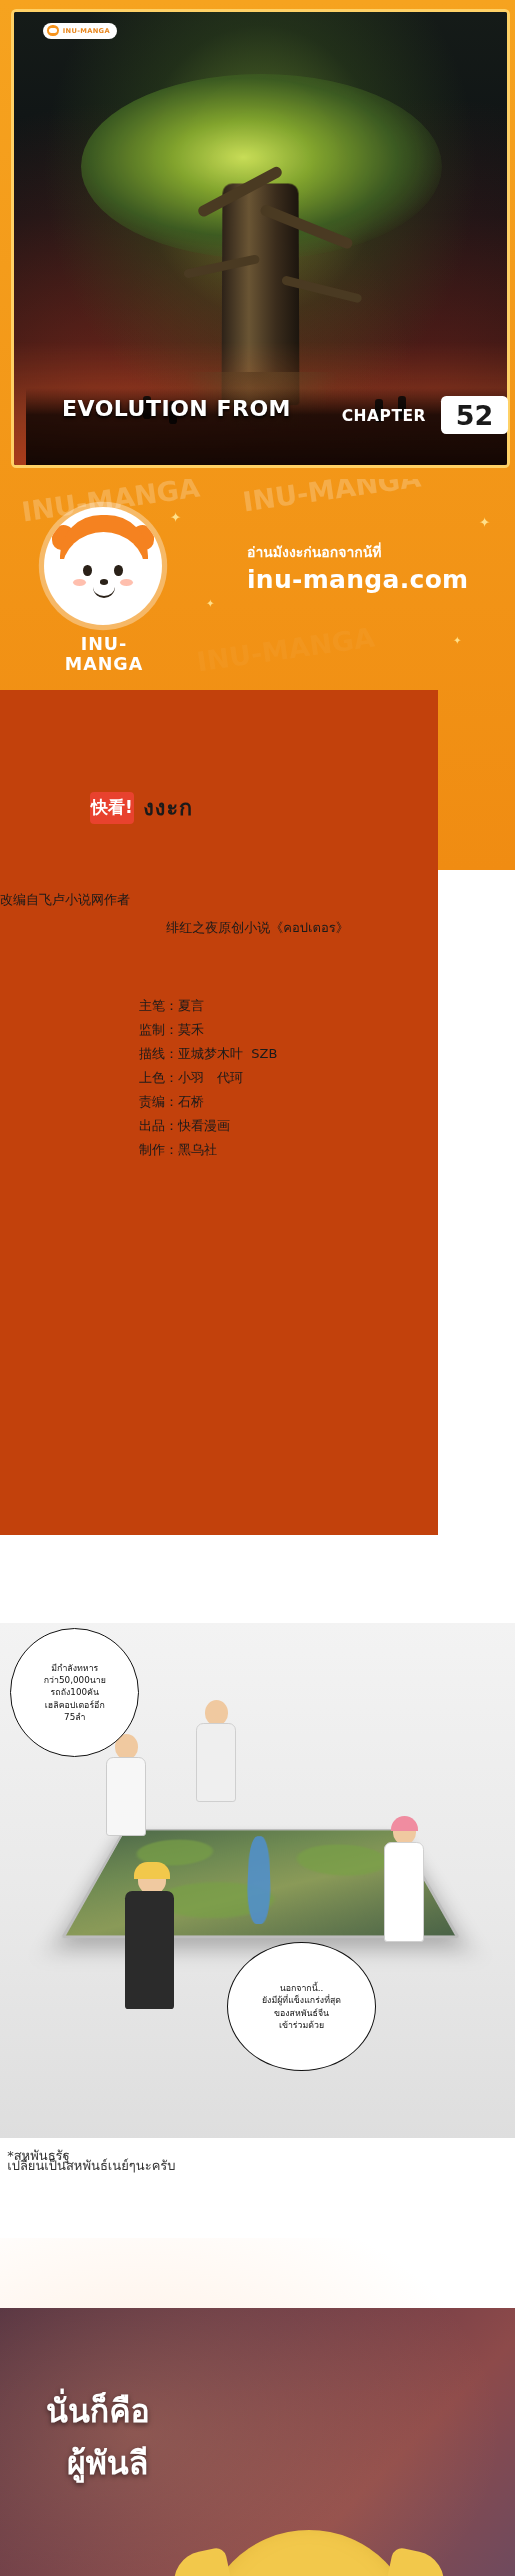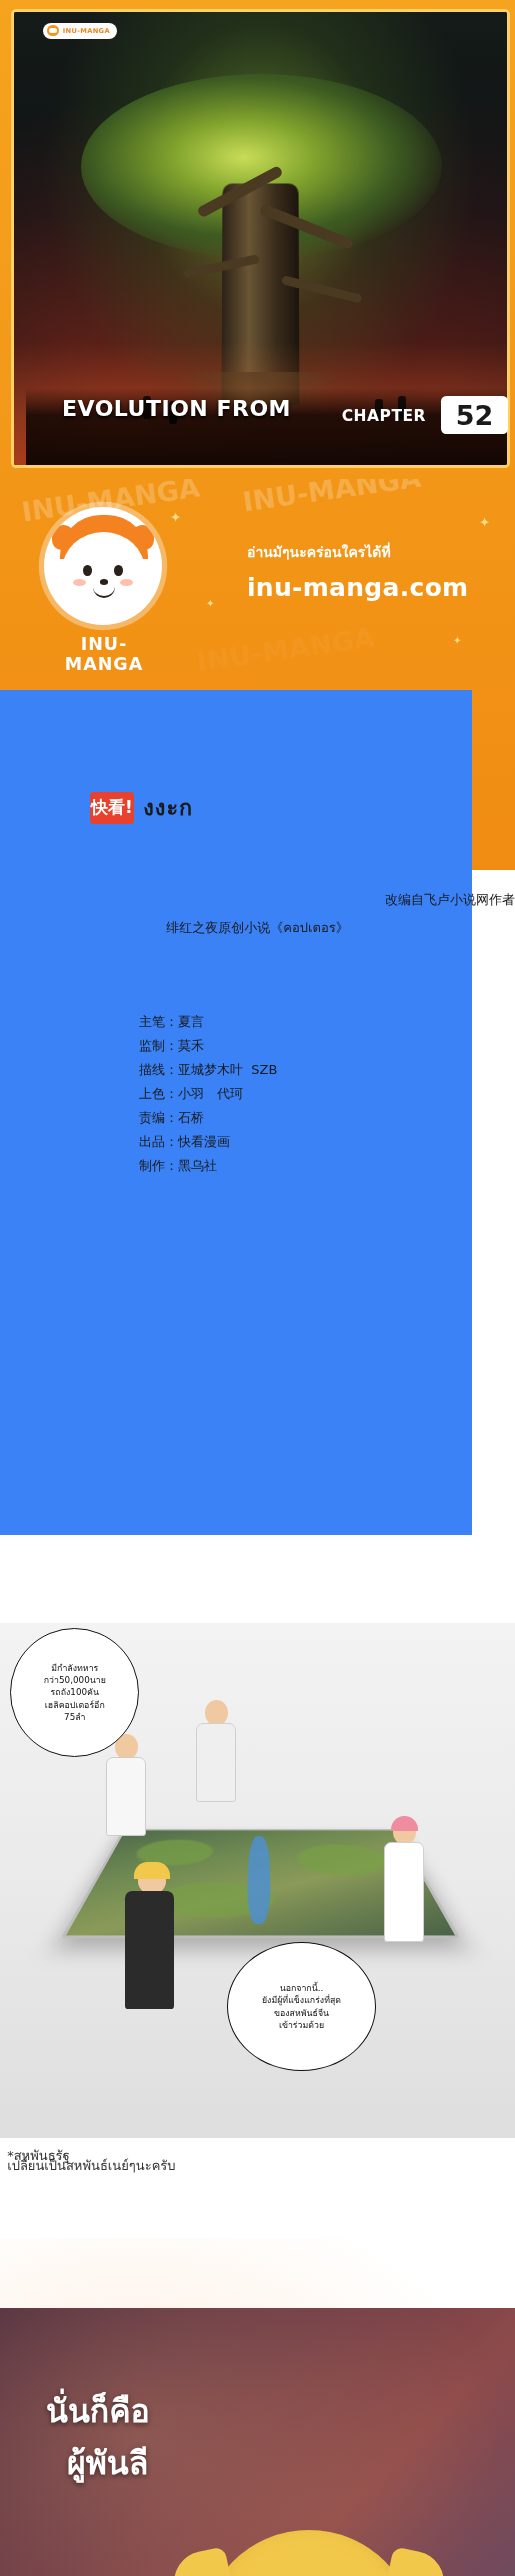--- a/index.html
+++ b/index.html
@@ -51,32 +51,32 @@
           box-shadow:0 0 0 5.2px rgba(255,255,255,.35);overflow:hidden;}
   .m-face{position:absolute;left:17.5px;top:25px;width:83px;height:77px;border-radius:50% 50% 46% 46%;background:#ffffff;}
   .m-hair{position:absolute;left:15.5px;top:8.2px;width:88px;height:44px;border-radius:41px 41px 0 0;background:#f58220;}
   .m-ear{position:absolute;width:23px;height:25px;background:#f58220;border-radius:50% 50% 40% 40%;top:17.5px;}
   .m-eye{position:absolute;width:8.8px;height:11.3px;background:#2a2118;border-radius:50%;top:58px;}
   .m-nose{position:absolute;left:56px;top:72px;width:8.2px;height:5.7px;background:#2a2118;border-radius:50%;}
   .m-mouth{position:absolute;left:49px;top:78px;width:21.6px;height:11.3px;border-bottom:2.6px solid #2a2118;border-radius:0 0 20.6px 20.6px;}
   .m-cheek{position:absolute;width:13.4px;height:7.2px;background:#ffb4a0;border-radius:50%;top:72px;opacity:.85;}
   .inu-label{position:absolute;left:43px;top:155px;width:122px;text-align:center;color:#fff;font-size:17.5px;font-weight:bold;letter-spacing:1px;}
   .promo-line1{position:absolute;left:247px;top:62px;color:#ffffff;font-size:14px;font-weight:bold;}
-  .promo-line2{position:absolute;left:247px;top:94px;color:#ffffff;font-size:25px;font-weight:bold;letter-spacing:0.3px;text-align:center;}
+  .promo-line2{position:absolute;left:247px;top:86px;color:#ffffff;font-size:25px;font-weight:bold;letter-spacing:0.3px;text-align:center;}
   .sparkle{position:absolute;color:#ffe08a;font-size:13.4px;}
 
   
-  .credits{position:absolute;left:0;top:690px;width:472px;height:845px;background:#3b82f6;}
+  .credits{position:absolute;left:0;top:690px;width:438px;height:845px;background:#c2410c;}
   .kk-logo{position:absolute;left:90px;top:100px;display:flex;align-items:center;gap:9.3px;}
   .kk-badge{width:44px;height:32px;background:#e8422e;border-radius:4.1px;color:#fff;font-size:17px;font-weight:bold;
             display:flex;align-items:center;justify-content:center;}
   .kk-text{font-size:21.6px;font-weight:bold;color:#1a1a1a;letter-spacing:1px;}
-  .adapt1{position:absolute;left:0;top:201px;width:515px;text-align:right;font-size:13px;color:#1a1a1a;}
+  .adapt1{position:absolute;left:0;top:201px;width:515px;text-align:left;font-size:13px;color:#1a1a1a;}
   .adapt2{position:absolute;left:0;top:227px;width:515px;text-align:center;font-size:13px;color:#1a1a1a;}
-  .staff{position:absolute;left:139px;top:320px;font-size:13px;color:#1a1a1a;line-height:24px;}
+  .staff{position:absolute;left:139px;top:304px;font-size:13px;color:#1a1a1a;line-height:24px;}
   .staff div{white-space:pre;}
 
   
   .panel1{position:absolute;left:0;top:1535px;width:515px;height:773px;background:#ffffff;}
   .scene{position:absolute;left:0;top:88px;width:515px;height:515px;
          background:linear-gradient(180deg,#f3f3f3 0%,#e9e9e9 55%,#dedede 100%);}
   .table-map{position:absolute;left:98px;top:165px;width:319px;height:165px;
              background:linear-gradient(160deg,#4f6b4a 0%,#6f8a52 35%,#8a9a58 60%,#4a6347 100%);
              transform:perspective(361px) rotateX(52deg);border:3.6px solid #bdbdbd;border-radius:3.1px;
              box-shadow:0 11.3px 20.6px rgba(0,0,0,.25);}
@@ -162,21 +162,21 @@
         <div class="m-face"></div>
         <div class="m-eye" style="left:39px;"></div>
         <div class="m-eye" style="left:70px;"></div>
         <div class="m-cheek" style="left:29px;"></div>
         <div class="m-cheek" style="right:29px;"></div>
         <div class="m-nose"></div>
         <div class="m-mouth"></div>
       </div>
       <div class="inu-label">INU-MANGA</div>
 
-      <div class="promo-line1">อ่านมัๆนะคร่อนใครได้ที่</div>
+      <div class="promo-line1">อ่านมังงะก่นอกจากน้ที่</div>
       <div class="promo-line2">inu-manga.com</div>
     </div>
   </section>
 
   <section class="credits">
     <div class="kk-logo">
       <div class="kk-badge">快看!</div>
       <div class="kk-text">งงะก</div>
     </div>
     <div class="adapt1">改编自飞卢小说网作者</div>

